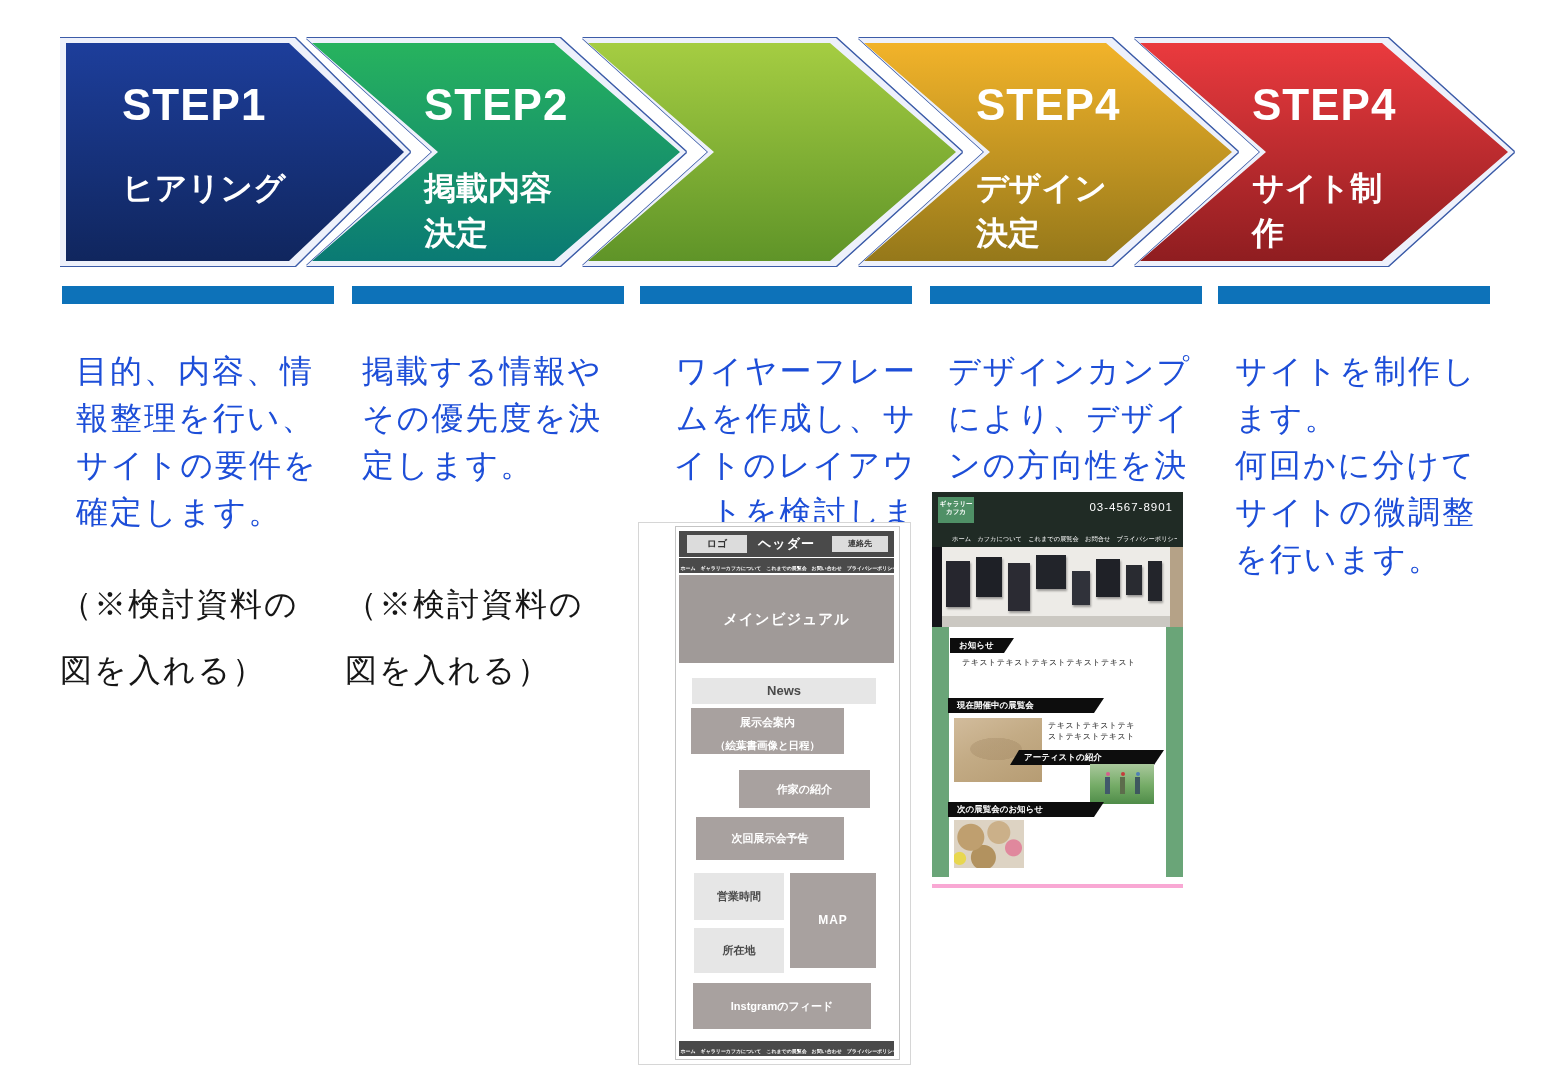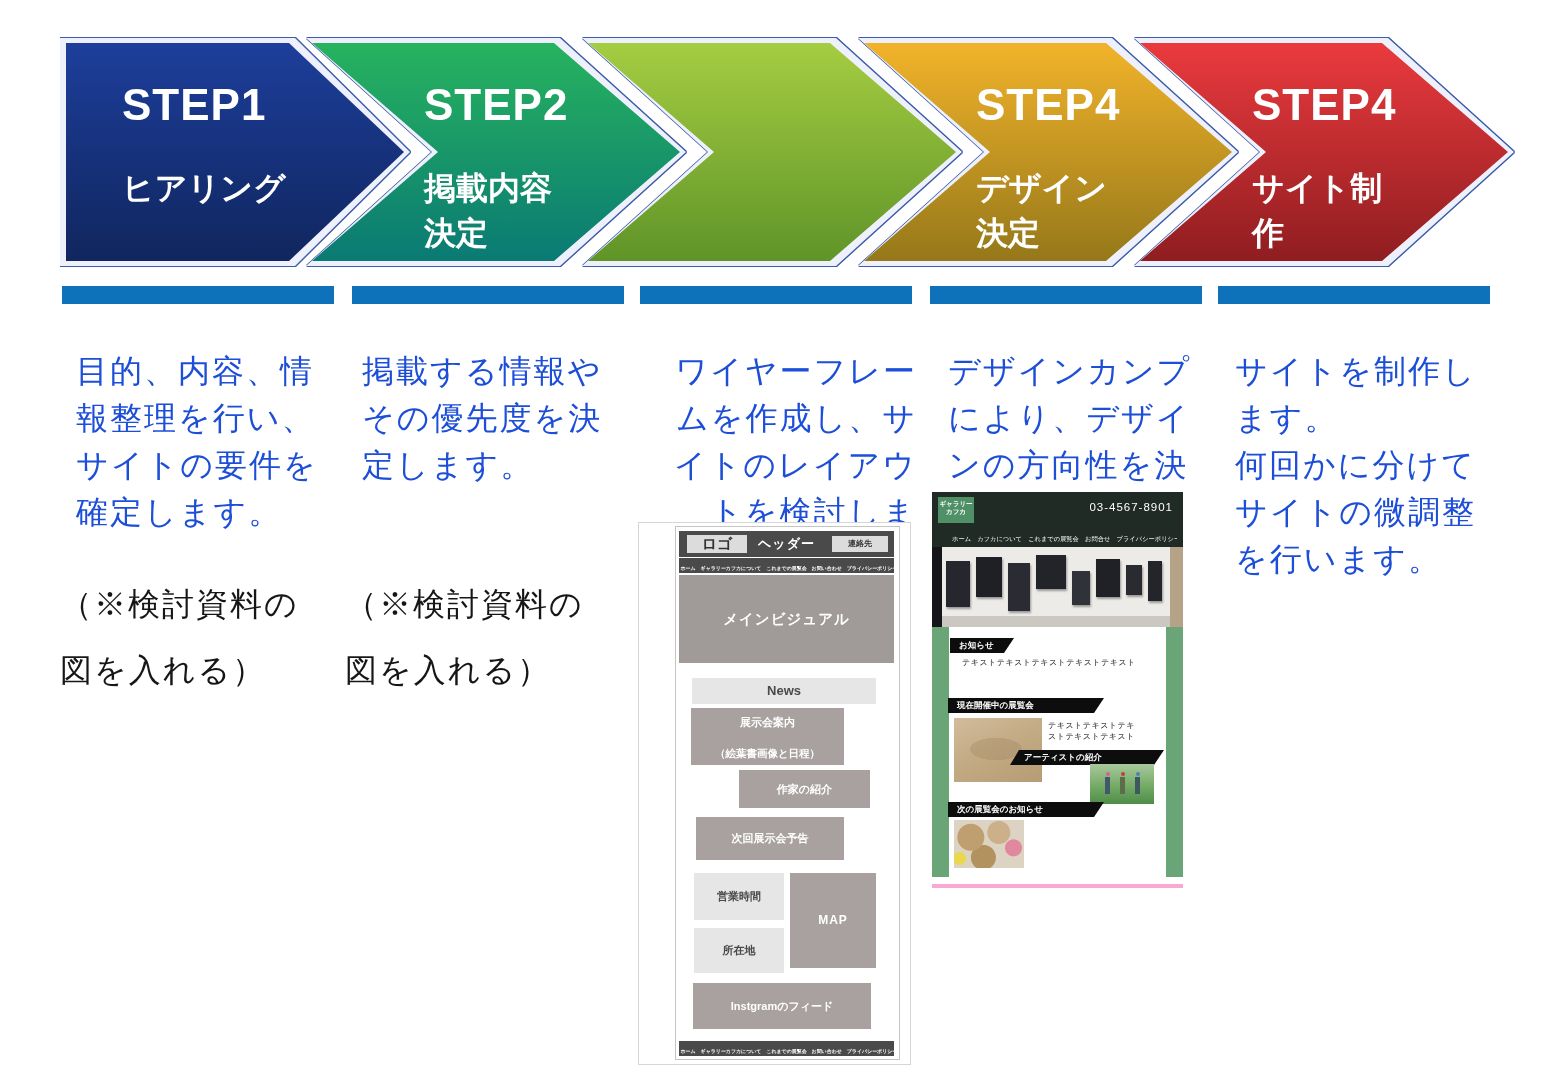--- a/index.html
+++ b/index.html
@@ -43,34 +43,34 @@
   .n1{left:60px;} .n2{left:345px;}
 
   
   .wf-outer{left:638px;top:522px;width:271px;height:541px;background:#fff;border:1px solid #d6d6d6;}
   .wf-card{left:36px;top:3px;width:223px;height:532px;background:#fff;border:1px solid #c4c4c4;}
   .wf-dark{background:#4a4a4a;}
   .wf-gray{background:#a8a19f;color:#fff;font-weight:bold;text-align:center;}
   .wf-light{background:#e6e6e6;color:#4a4a4a;font-weight:bold;text-align:center;}
   .wf-header{left:3px;top:4px;width:215px;height:26px;}
   .wf-logo{left:8px;top:4px;width:60px;height:18px;background:#dcdcdc;color:#333;
-           font-size:15px;font-weight:bold;text-align:center;line-height:18px;}
+           font-size:10px;font-weight:bold;text-align:center;line-height:18px;}
   .wf-header-title{left:0;top:0;width:100%;text-align:center;color:#fff;font-size:13px;
            font-weight:bold;line-height:26px;letter-spacing:1px;}
   .wf-contact{right:6px;top:5px;width:56px;height:16px;background:#dcdcdc;color:#333;
            font-size:8px;font-weight:bold;text-align:center;line-height:16px;}
   .wf-nav{left:3px;top:31px;width:215px;height:15px;line-height:15px;overflow:hidden;}
   .wf-footer{left:3px;top:514px;width:215px;height:15px;line-height:15px;overflow:hidden;}
   .shrink{display:inline-block;color:#fff;font-size:8px;font-weight:bold;white-space:nowrap;
           transform:scale(0.62);transform-origin:4px 50%;}
   .wf-main{left:3px;top:48px;width:215px;height:88px;background:#a09a98;color:#fff;
            font-size:14.5px;font-weight:bold;text-align:center;line-height:88px;letter-spacing:1px;}
   .wf-news{left:16px;top:151px;width:184px;height:26px;font-size:13px;line-height:26px;}
-  .wf-exh{left:15px;top:181px;width:153px;height:57px;font-size:11px;padding-top:7px;box-sizing:border-box;}
-  .wf-exh .sub{margin-top:17px;font-size:10.5px;}
+  .wf-exh{left:15px;top:181px;width:153px;height:46px;font-size:11px;padding-top:7px;box-sizing:border-box;}
+  .wf-exh .sub{margin-top:9px;font-size:10.5px;}
   .wf-artist{left:63px;top:243px;width:131px;height:38px;font-size:11px;line-height:38px;}
   .wf-next{left:20px;top:290px;width:148px;height:43px;font-size:11px;line-height:43px;}
   .wf-hours{left:18px;top:346px;width:90px;height:47px;font-size:11px;line-height:47px;}
   .wf-map{left:114px;top:346px;width:86px;height:95px;font-size:12px;line-height:95px;letter-spacing:1px;}
   .wf-loc{left:18px;top:401px;width:90px;height:45px;font-size:11px;line-height:45px;}
   .wf-insta{left:17px;top:456px;width:178px;height:46px;font-size:11px;line-height:46px;}
 
   
   .ds-card{left:932px;top:492px;width:251px;height:392px;background:#fff;border-bottom:4px solid #f9a8d4;}
   .ds-header{left:0;top:0;width:251px;height:55px;background:#202b25;}

